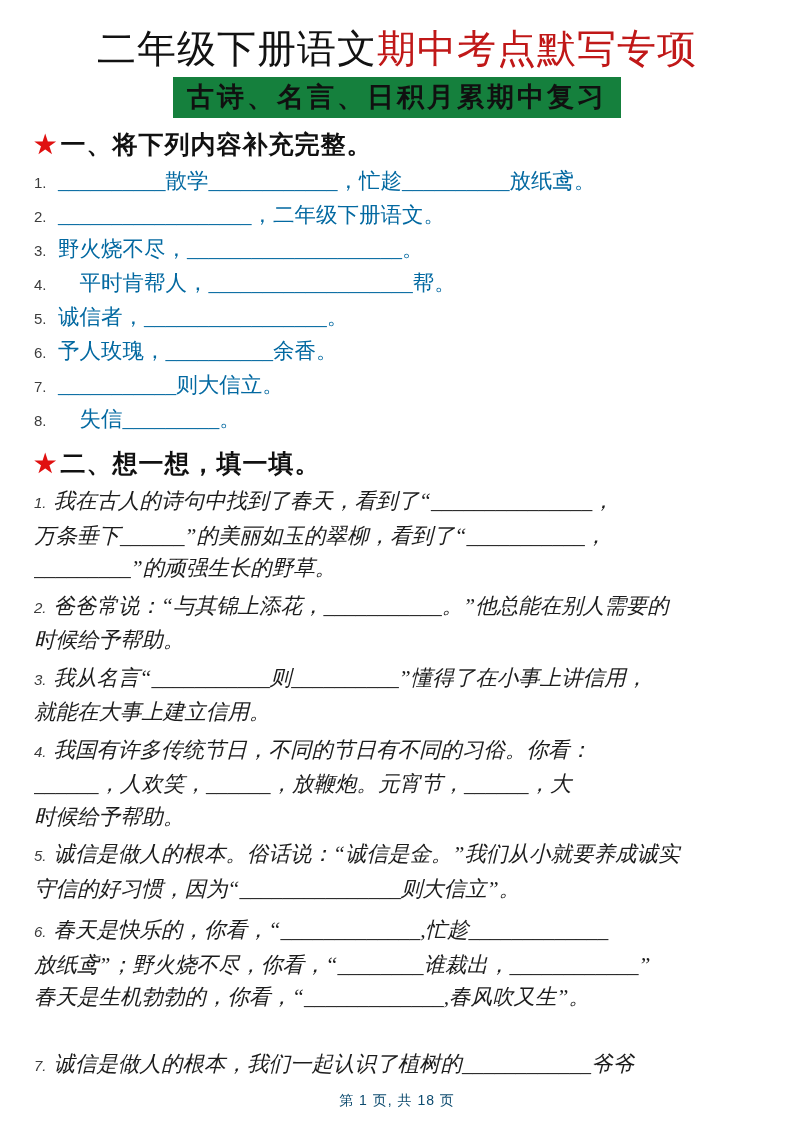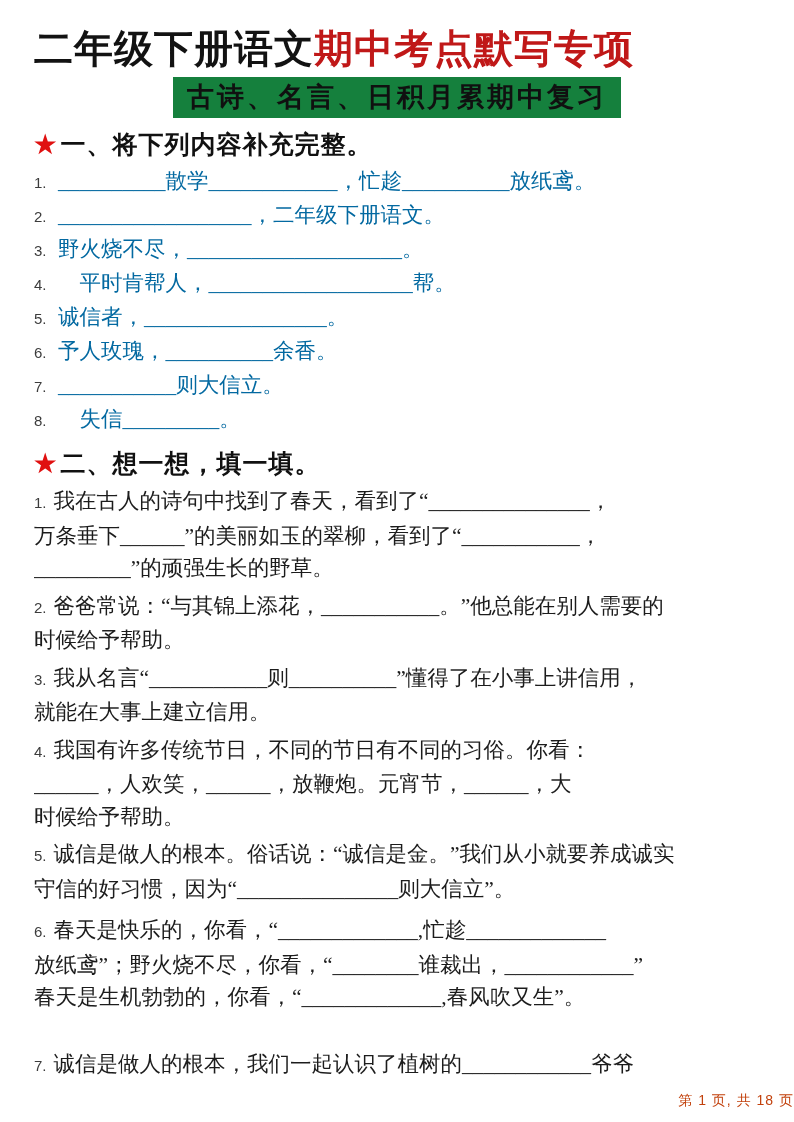--- a/index.html
+++ b/index.html
@@ -6,23 +6,23 @@
   html,body { width:794px; height:1122px; background:#ffffff; }
   body {
     font-family:"Liberation Serif","DejaVu Serif",serif;
     color:#1c1c1c;
     position:relative;
     overflow:hidden;
   }
   .page { padding:26px 34px 0 34px; }
 
   .title {
-    text-align:left;
+    text-align:center;
     font-size:39px;
-    font-weight:bold;
+    font-weight:normal;
     letter-spacing:1px;
     line-height:1.18;
     white-space:nowrap;
   }
   .title .t-black { color:#121212; }
   .title .t-red   { color:#c01818; }
 
   .subtitle-wrap { text-align:center; margin-top:5px; }
   .subtitle {
     display:inline-block;
@@ -57,40 +57,40 @@
   .num {
     font-family:"Liberation Sans","DejaVu Sans",sans-serif;
     font-size:15px;
     color:#3c3c3c;
     width:24px;
     flex:none;
   }
   .s1-item .txt { color:#0369a1; }
 
   .s2-item { font-size:21.5px; line-height:32.5px; margin-bottom:5px; }
-  .s2-item .line { white-space:nowrap; overflow:hidden; }
+  .s2-item .line { white-space:nowrap; overflow:hidden;font-style:italic; }
   .s2-item .num {
     display:inline-block;
     width:auto;
     margin-right:7px;
     vertical-align:baseline;
   }
   .s2-item.gap-md { margin-top:9px; }
   .s2-item.gap-lg { margin-top:34px; margin-bottom:0; }
 
   .blank-text { color:#1c1c1c; }
 
   .footer {
     position:absolute;
     left:0; right:0;
     bottom:12px;
-    text-align:right;
+    text-align:center;
     font-size:14px;
     font-family:"Liberation Sans","DejaVu Sans",sans-serif;
-    color:#c2410c;
+    color:#0c4a6e;
     letter-spacing:1px;
   }
 </style>
 </head>
 <body>
 
 <div class="page">
 
   <div class="title">
     <span class="t-black">二年级下册语文</span><span class="t-red">期中考点默写专项</span>

